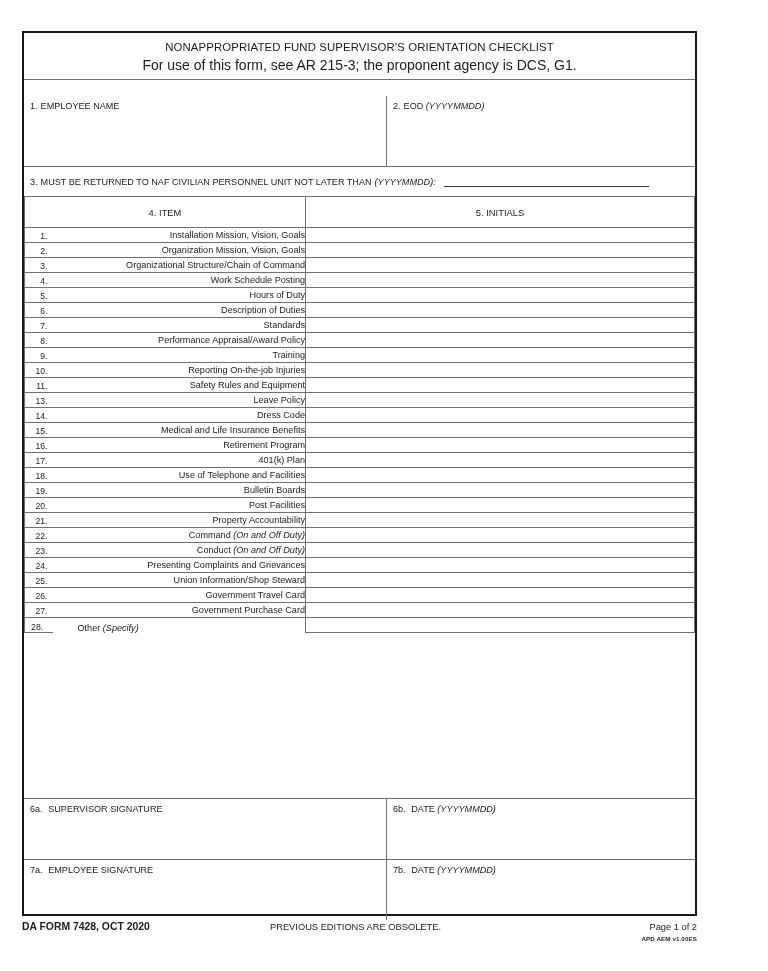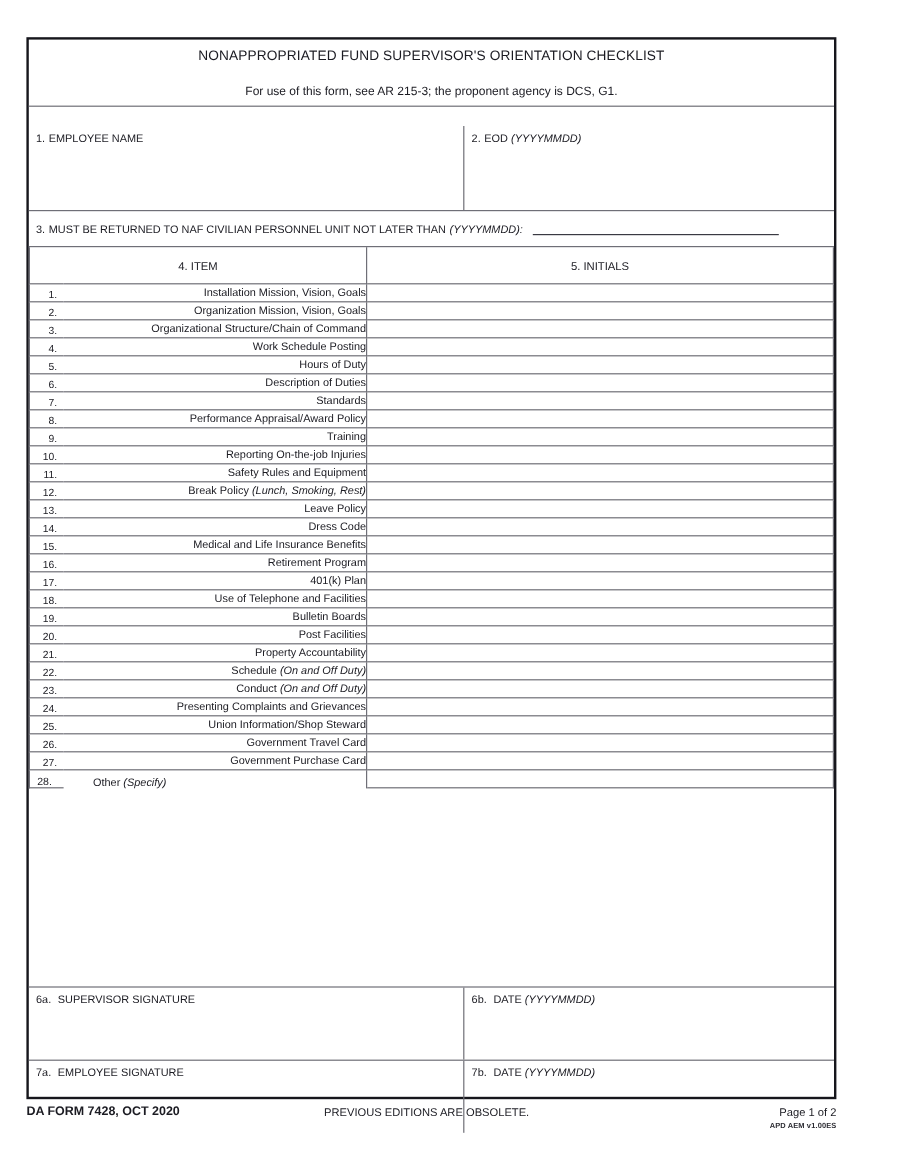--- a/index.html
+++ b/index.html
@@ -41,22 +41,22 @@
     padding: 7px 0 5px 0;
     text-align: center;
   }
   .form-title {
     font-size: 11.4px;
     font-weight: normal;
     letter-spacing: .01em;
     line-height: 1.25;
   }
   .form-subtitle {
-    font-size: 10px;
-    margin-top: 17px;
+    font-size: 14px;
+    margin-top: 3px;
     line-height: 1.2;
   }
 
   
   .id-row {
     display: flex;
     height: 70px;
     border-bottom: 1px solid #6f6f77;
     margin-top: 16px;
   }
@@ -302,25 +302,20 @@
             <td class="num">10.</td>
             <td class="item"><span>Reporting On-the-job Injuries</span></td>
             <td class="init"></td>
           </tr>
           <tr class="row">
             <td class="num">11.</td>
             <td class="item"><span>Safety Rules and Equipment</span></td>
             <td class="init"></td>
           </tr>
           <tr class="row">
-            <td class="num">12.</td>
-            <td class="item"><span>Break Policy</span> <span class="ital">(Lunch, Smoking, Rest)</span></td>
-            <td class="init"></td>
-          </tr>
-          <tr class="row">
             <td class="num">13.</td>
             <td class="item"><span>Leave Policy</span></td>
             <td class="init"></td>
           </tr>
           <tr class="row">
             <td class="num">14.</td>
             <td class="item"><span>Dress Code</span></td>
             <td class="init"></td>
           </tr>
           <tr class="row">
@@ -353,21 +348,21 @@
             <td class="item"><span>Post Facilities</span></td>
             <td class="init"></td>
           </tr>
           <tr class="row">
             <td class="num">21.</td>
             <td class="item"><span>Property Accountability</span></td>
             <td class="init"></td>
           </tr>
           <tr class="row">
             <td class="num">22.</td>
-            <td class="item"><span>Schedule</span> <span class="ital">(On and Off Duty)</span></td>
+            <td class="item"><span>Command</span> <span class="ital">(On and Off Duty)</span></td>
             <td class="init"></td>
           </tr>
           <tr class="row">
             <td class="num">23.</td>
             <td class="item"><span>Conduct</span> <span class="ital">(On and Off Duty)</span></td>
             <td class="init"></td>
           </tr>
           <tr class="row">
             <td class="num">24.</td>
             <td class="item"><span>Presenting Complaints and Grievances</span></td>

